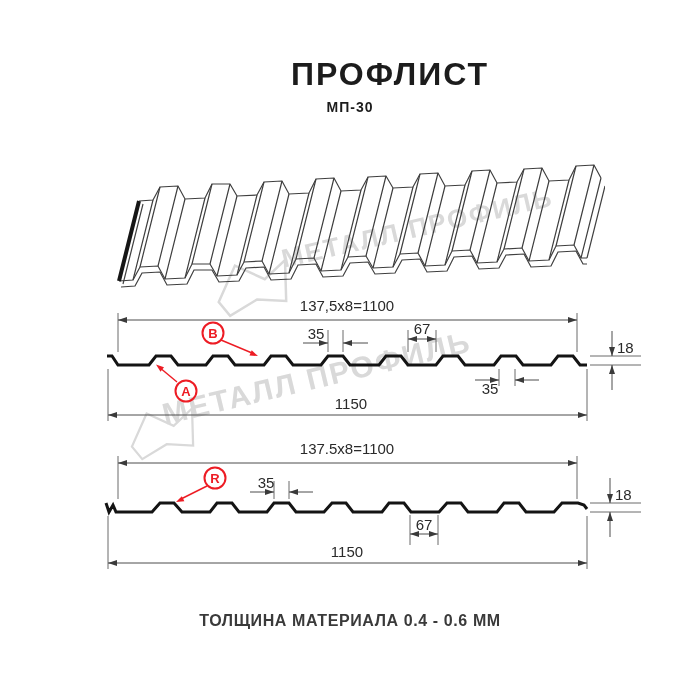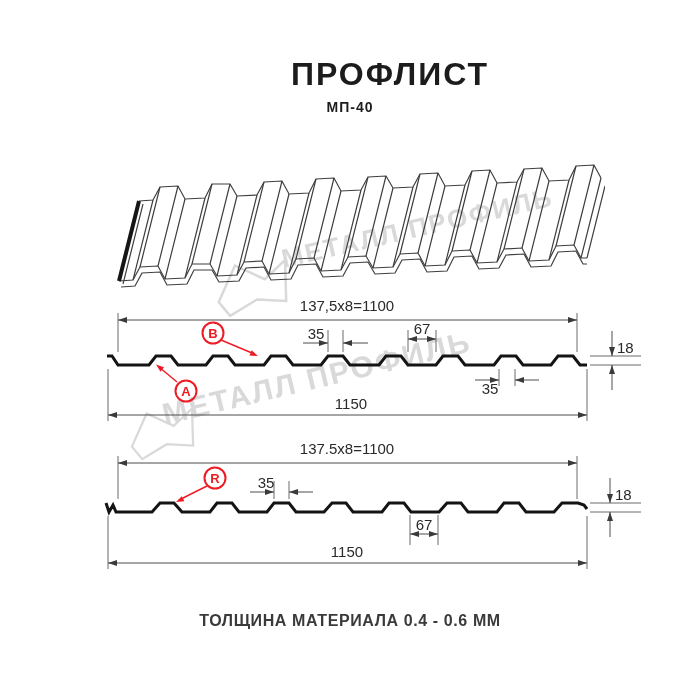--- a/index.html
+++ b/index.html
@@ -32,21 +32,21 @@
   .redline{stroke:#ed1c24;stroke-width:1.4;fill:none;}
   .redfill{fill:#ed1c24;stroke:none;}
   .redtext{fill:#ed1c24;font-size:13px;font-weight:bold;}
 </style>
 </head>
 <body>
 
 <div id="stage">
 
   <div class="title">ПРОФЛИСТ</div>
-  <div class="subtitle">МП-40</div>
+  <div class="subtitle">МП-30</div>
 
   <svg class="wm-logo wm-logo-1" width="86" height="56" viewBox="0 0 86 56">
     <path d="M6,36 L30,4 L56,24 L80,10 L72,50 L44,42 L14,52 Z" fill="none" stroke="#d9d9d9" stroke-width="2.5"></path>
   </svg>
   <div class="wm wm-text-1">МЕТАЛЛ ПРОФИЛЬ</div>
   <svg class="wm-logo wm-logo-2" width="78" height="52" viewBox="0 0 86 56">
     <path d="M6,36 L30,4 L56,24 L80,10 L72,50 L44,42 L14,52 Z" fill="none" stroke="#d9d9d9" stroke-width="2.5"></path>
   </svg>
   <div class="wm wm-text-2">МЕТАЛЛ ПРОФИЛЬ</div>
 

